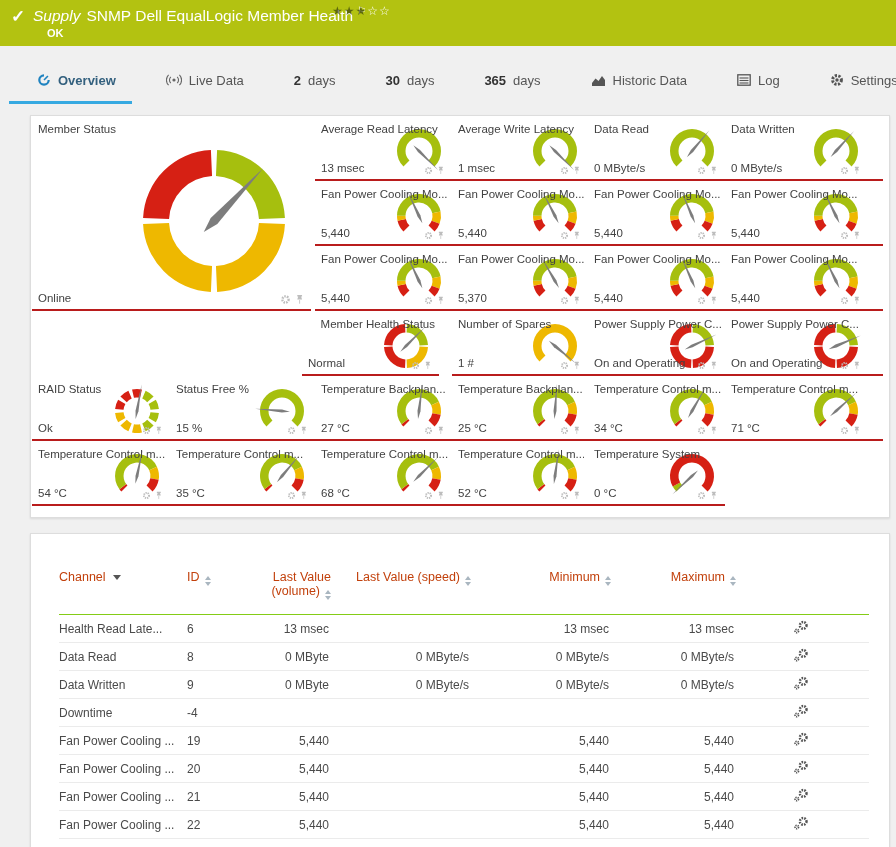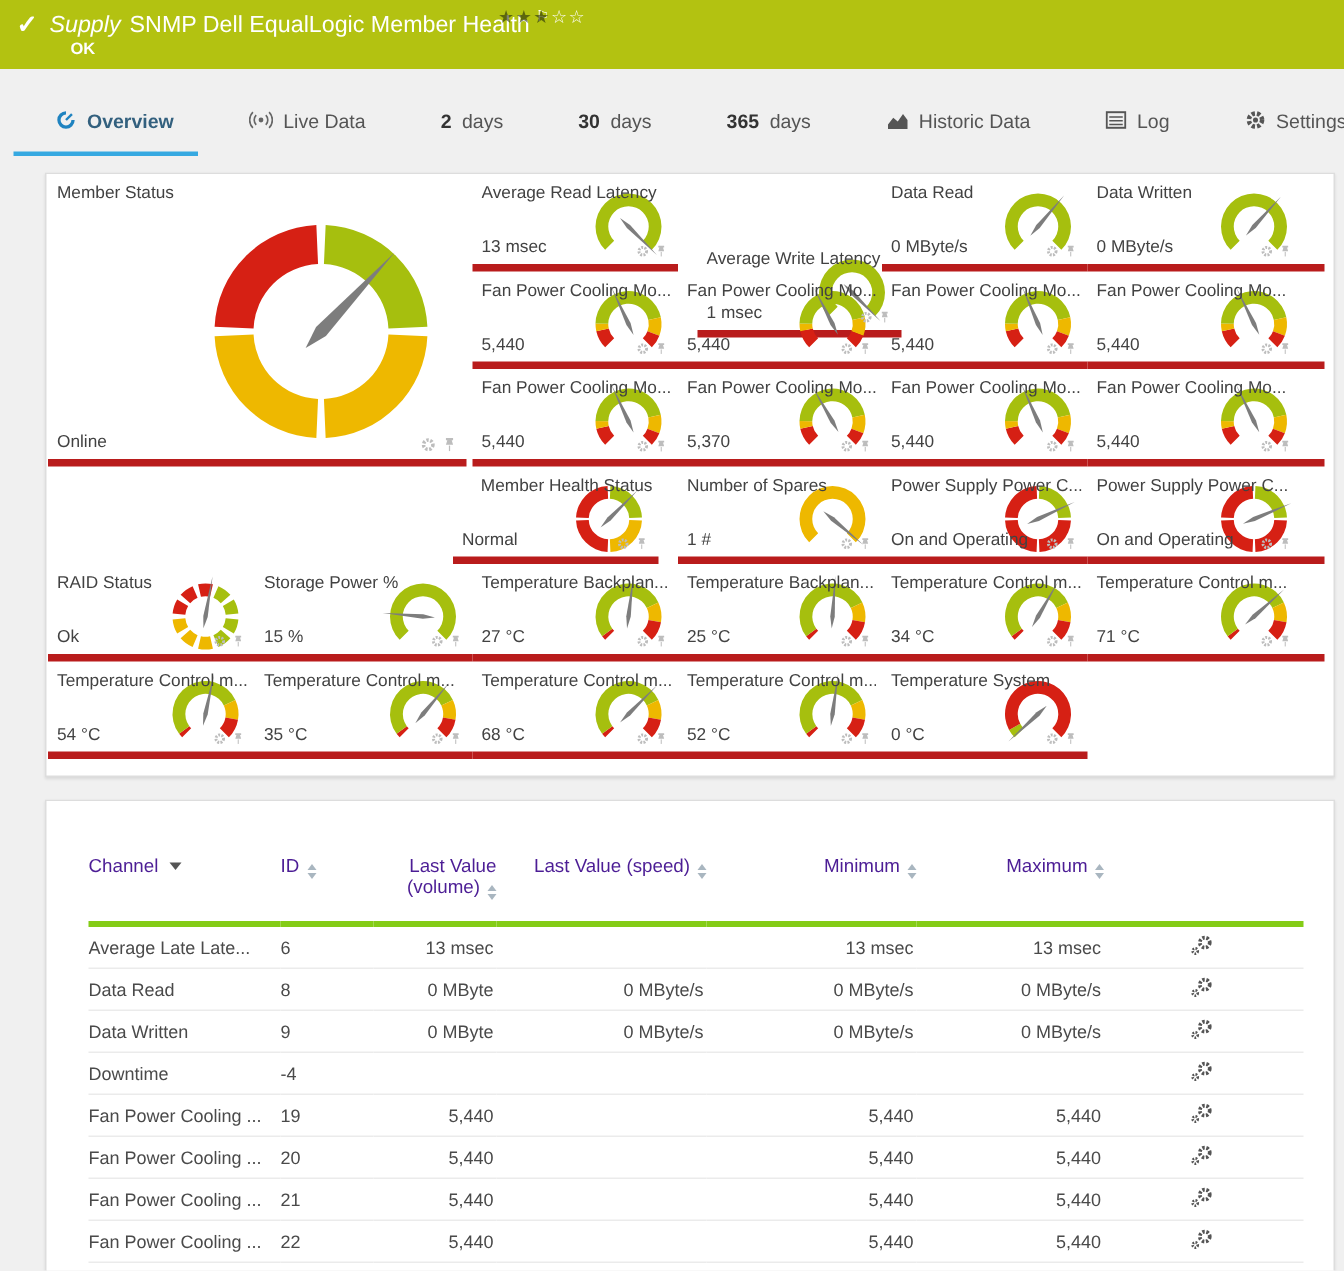--- a/index.html
+++ b/index.html
@@ -21,32 +21,32 @@
        padding:0 2px;position:relative;cursor:pointer;margin-right:46px;white-space:nowrap;}
   .tab .num{font-weight:bold;color:#333;}
   .tab.active{color:#33607e;font-weight:bold;}
   .tab.active::after{content:"";position:absolute;left:-26px;right:-14px;bottom:-1px;height:3px;background:#36a9e1;}
   .tab svg{display:block;}
   
   .panel{position:absolute;background:#fff;border:1px solid #ddd;box-shadow:0 1px 2px rgba(0,0,0,0.10);box-sizing:border-box;}
   #gaugePanel{left:30px;top:115px;width:860px;height:403px;}
   #tablePanel{left:30px;top:533px;width:860px;height:317px;overflow:hidden;}
   
-  .gcell{position:absolute;border-bottom:5px solid #b91c1c;box-sizing:border-box;}
+  .gcell{position:absolute;border-bottom:2px solid #b91c1c;box-sizing:border-box;}
   .glabel{position:absolute;left:6px;top:4px;right:4px;font-size:11.5px;color:#424242;white-space:nowrap;overflow:hidden;z-index:2;}
   .gvalue{position:absolute;left:6px;bottom:5px;font-size:11.5px;color:#424242;white-space:nowrap;z-index:2;}
   .ggauge{position:absolute;right:4px;top:6px;overflow:visible;z-index:1;}
   .gcell.wide .ggauge{right:18px;}
   .gcell.big .ggauge{right:auto;}
   .gicons{position:absolute;right:7px;bottom:4px;display:flex;gap:4px;align-items:flex-end;z-index:3;}
   .gcell.wide .gicons{right:22px;}
   
   table{border-collapse:collapse;margin:36px 0 0 28px;width:810px;table-layout:fixed;font-size:12px;color:#4a4a4a;}
-  thead th{font-weight:normal;font-size:12.5px;color:#4c1d95;text-align:left;vertical-align:top;
-           padding:0 0 14px 0;border-bottom:4px solid #84cc16;}
+  thead th{font-weight:normal;font-size:12.5px;color:#c2410c;text-align:left;vertical-align:top;
+           padding:0 0 14px 0;border-bottom:1px solid #84cc16;}
   thead th.c{text-align:right;}
   tbody td{height:27px;border-bottom:1px solid #ebebeb;padding:0 2px 0 0;white-space:nowrap;overflow:hidden;}
   tbody td.rt{text-align:right;}
   tbody td.ct{text-align:center;}
   .sortboth{display:inline-flex;flex-direction:column;gap:2px;margin-left:5px;vertical-align:1px;}
   .sortboth i{width:0;height:0;border-left:3.5px solid transparent;border-right:3.5px solid transparent;}
   .sortboth i.up{border-bottom:4px solid #a9b6c0;}
   .sortboth i.dn{border-top:4px solid #a9b6c0;}
   .sortdesc{display:inline-block;width:0;height:0;border-left:4px solid transparent;border-right:4px solid transparent;
             border-top:5px solid #555;margin-left:7px;vertical-align:1px;}
@@ -144,21 +144,21 @@
       <span class="gicons">
         <svg width="9" height="9" viewBox="0 0 12 12">
           <circle cx="6" cy="6" r="3.4" fill="none" stroke="#bdbdbd" stroke-width="2.6" stroke-dasharray="1.7 1.15"></circle>
         </svg>
         <svg width="7.6499999999999995" height="9" viewBox="0 0 10 12">
           <path d="M2.4,1 h5.2 v1.7 h-1 l1,3.3 h-5.2 l1,-3.3 h-1 z" fill="#bdbdbd"></path>
           <rect x="4.55" y="6.6" width="0.9" height="4" fill="#bdbdbd"></rect>
         </svg>
       </span>
     </div>
-    <div class="gcell" style="left: 434px; top: 3px; width: 136px; height: 62px; margin-top: 44px;">
+    <div class="gcell" style="left: 421px; top: 3px; width: 136px; height: 62px;">
       <div class="glabel">Average Write Latency</div>
       <svg class="ggauge" width="58" height="50" viewBox="0 0 58 50">
         <path d="M13.44,41.56A22,22 0 1 1 44.56,41.56L38.55,35.55A13.5,13.5 0 1 0 19.45,35.55Z" fill="#a6bf0e"></path>
         <polygon points="48.09,45.09 27.939339828220177,27.060660171779823 23.34,20.34 30.060660171779823,24.939339828220177" fill="#7d7d7d"></polygon>
       </svg>
       <div class="gvalue">1 msec</div>
       <span class="gicons">
         <svg width="9" height="9" viewBox="0 0 12 12">
           <circle cx="6" cy="6" r="3.4" fill="none" stroke="#bdbdbd" stroke-width="2.6" stroke-dasharray="1.7 1.15"></circle>
         </svg>
@@ -467,21 +467,21 @@
         <svg width="9" height="9" viewBox="0 0 12 12">
           <circle cx="6" cy="6" r="3.4" fill="none" stroke="#bdbdbd" stroke-width="2.6" stroke-dasharray="1.7 1.15"></circle>
         </svg>
         <svg width="7.6499999999999995" height="9" viewBox="0 0 10 12">
           <path d="M2.4,1 h5.2 v1.7 h-1 l1,3.3 h-5.2 l1,-3.3 h-1 z" fill="#bdbdbd"></path>
           <rect x="4.55" y="6.6" width="0.9" height="4" fill="#bdbdbd"></rect>
         </svg>
       </span>
     </div>
     <div class="gcell" style="left: 139px; top: 263px; width: 145px; height: 62px;">
-      <div class="glabel">Storage Power %</div>
+      <div class="glabel">Status Free %</div>
       <svg class="ggauge" width="58" height="50" viewBox="0 0 58 50">
         <path d="M13.44,41.56A22,22 0 1 1 44.56,41.56L38.55,35.55A13.5,13.5 0 1 0 19.45,35.55Z" fill="#a6bf0e"></path>
         <polygon points="2.10,23.65 29.13073361412149,24.50570795286238 36.97,26.70 28.86926638587851,27.49429204713762" fill="#7d7d7d"></polygon>
       </svg>
       <div class="gvalue">15 %</div>
       <span class="gicons">
         <svg width="9" height="9" viewBox="0 0 12 12">
           <circle cx="6" cy="6" r="3.4" fill="none" stroke="#bdbdbd" stroke-width="2.6" stroke-dasharray="1.7 1.15"></circle>
         </svg>
         <svg width="7.6499999999999995" height="9" viewBox="0 0 10 12">
@@ -702,21 +702,21 @@
             </span></th>
           <th class="c"><span>Maximum</span><span class="sortboth">
               <i class="up"></i>
               <i class="dn"></i>
             </span></th>
           <th class="c"><span></span></th>
         </tr>
       </thead>
     <tbody id="tbodyRows">
         <tr>
-          <td>Average Late Late...</td>
+          <td>Health Read Late...</td>
           <td>6</td>
           <td class="rt">13 msec</td>
           <td class="rt"></td>
           <td class="rt">13 msec</td>
           <td class="rt">13 msec</td>
           <td class="ct"><svg width="17" height="15" viewBox="0 0 17 15">
               <circle cx="10.2" cy="5.4" r="3.3" fill="none" stroke="#555" stroke-width="2.5" stroke-dasharray="1.6 1.1"></circle>
               <circle cx="3.8" cy="11" r="1.7" fill="none" stroke="#555" stroke-width="1.8" stroke-dasharray="1.1 0.9"></circle>
             </svg></td>
         </tr>

